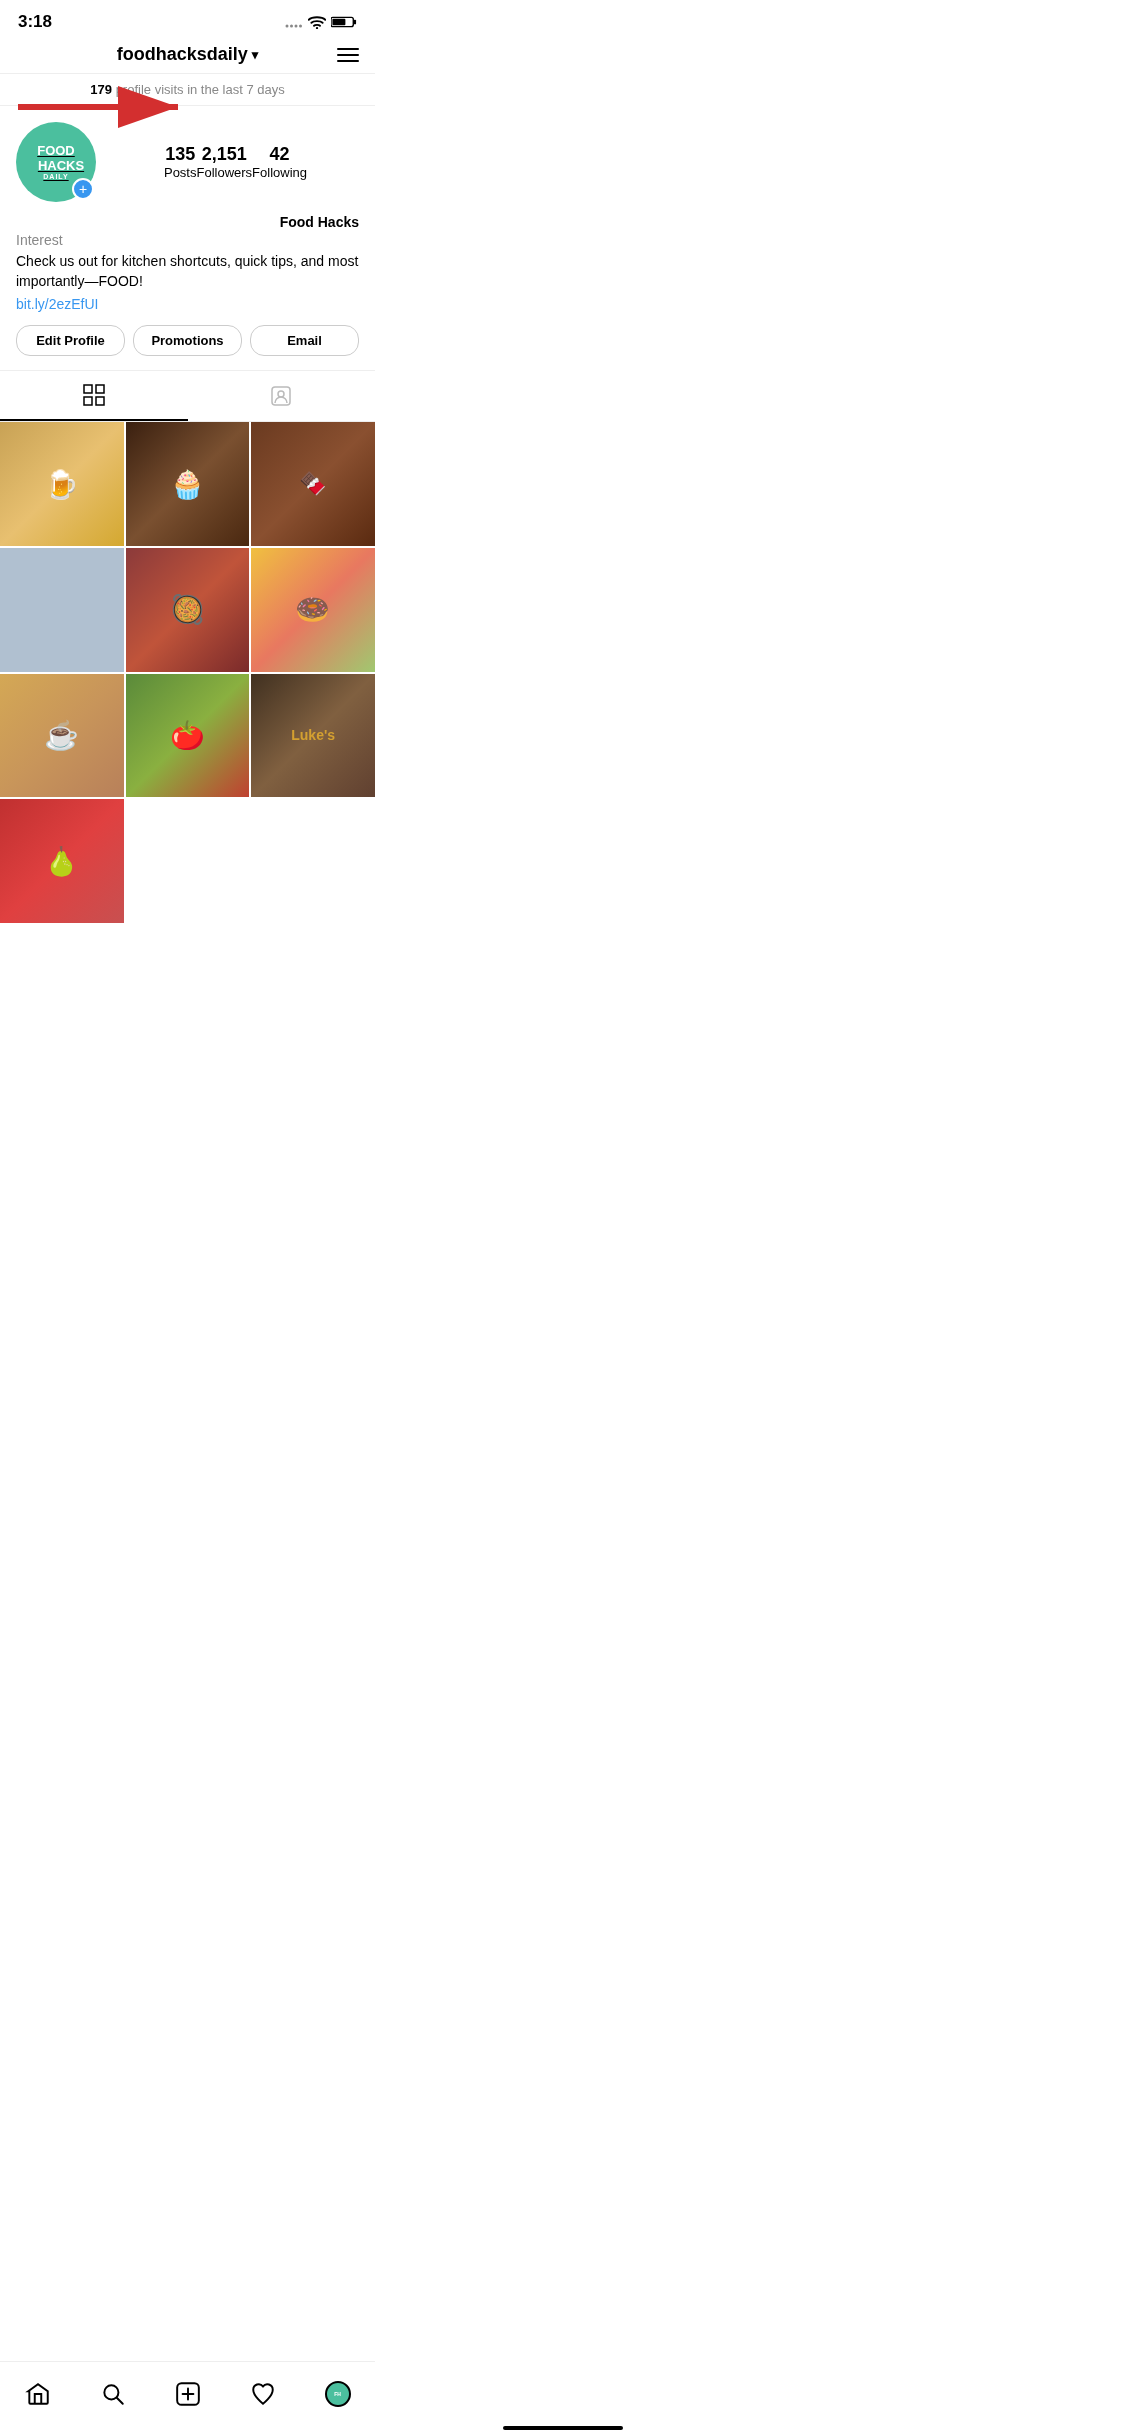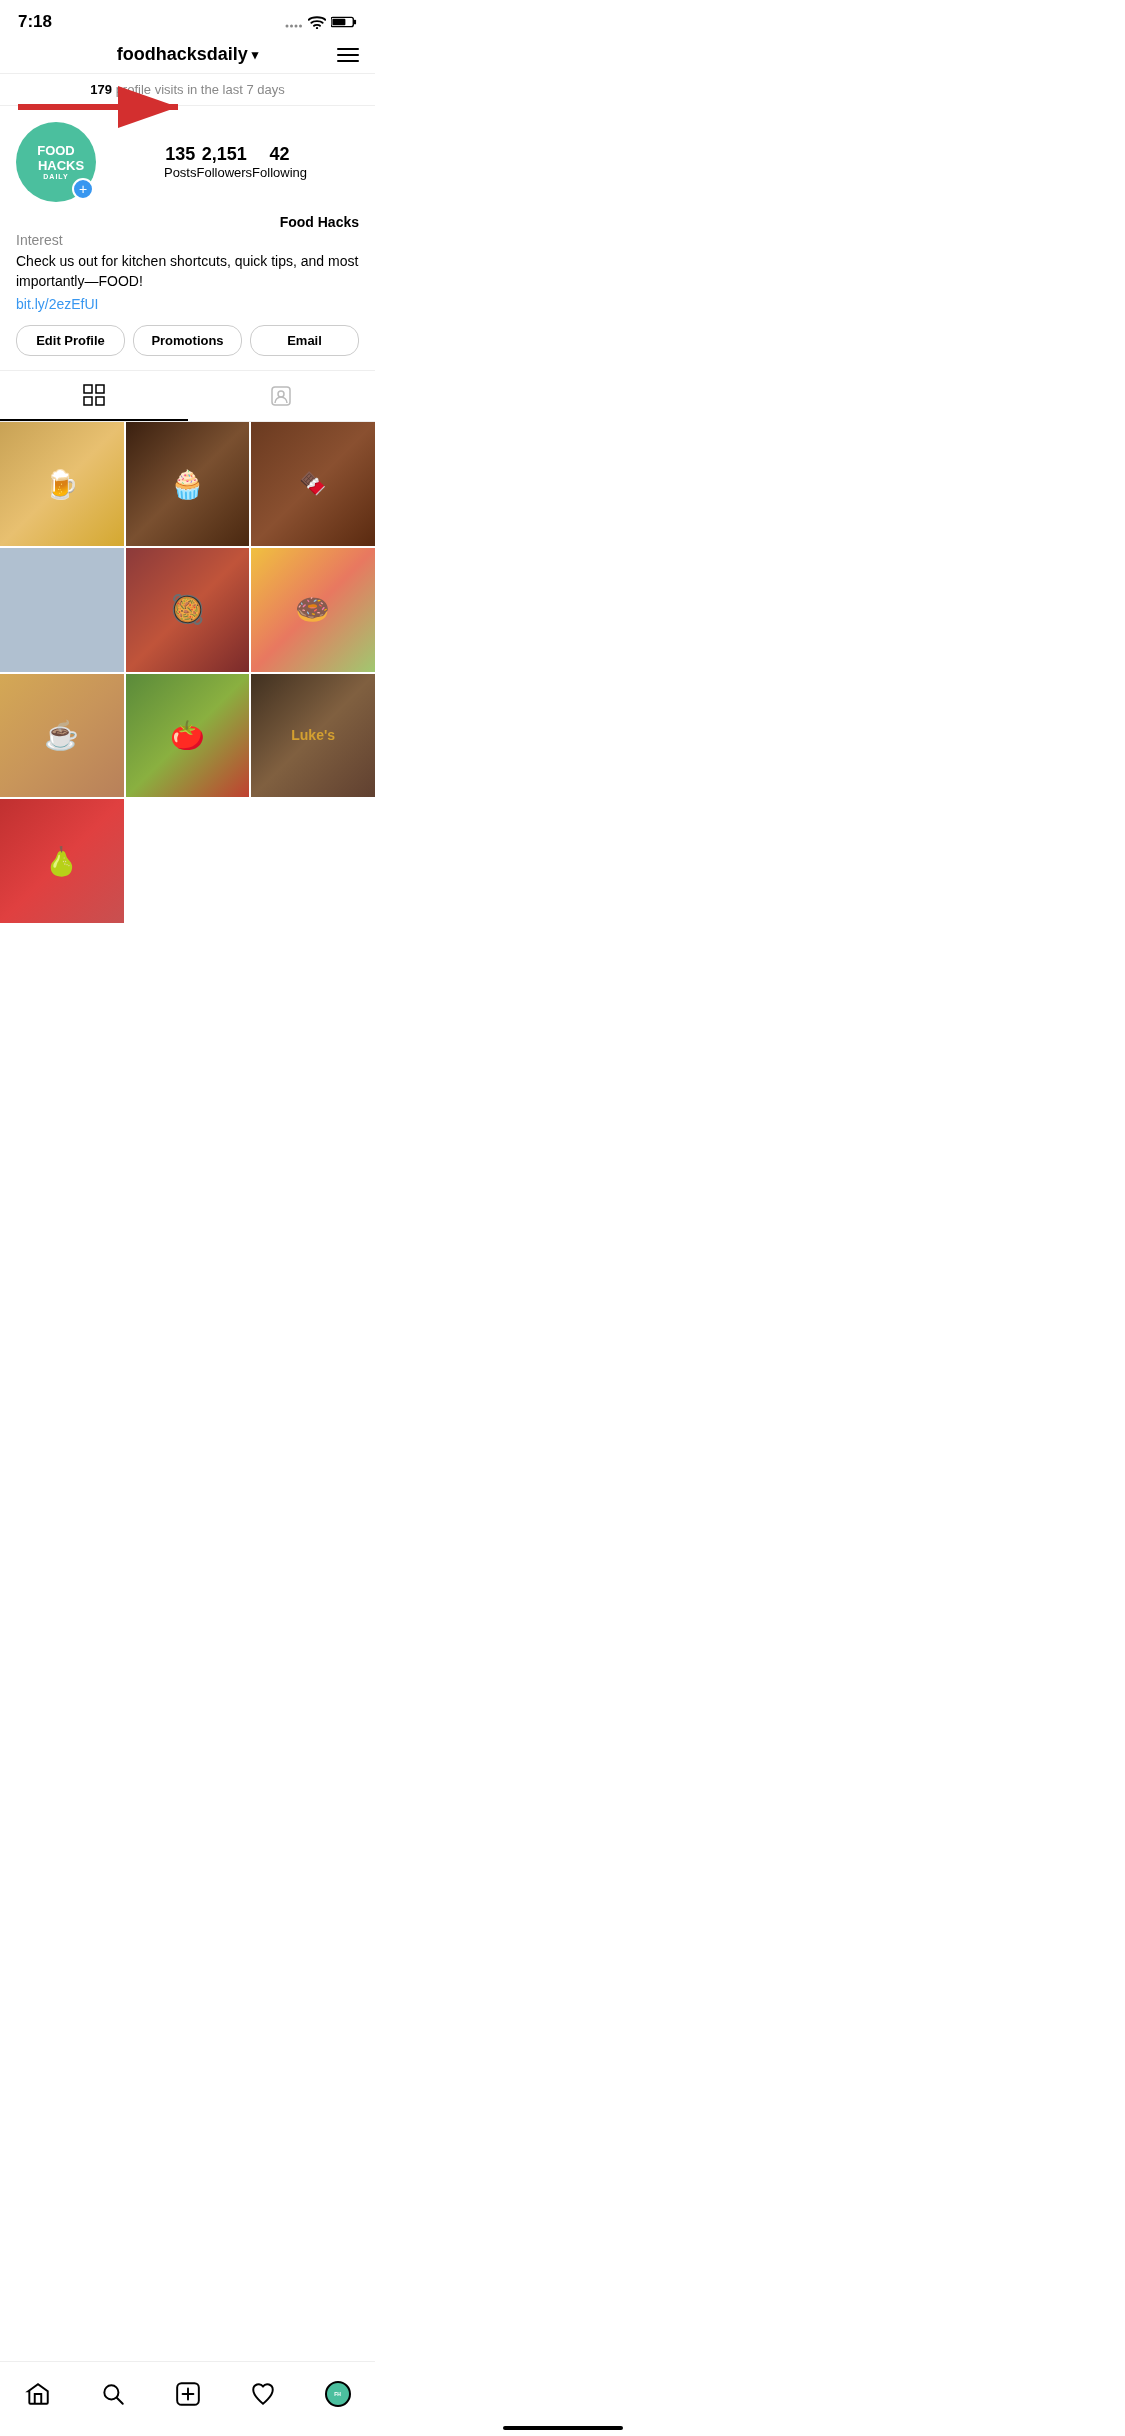--- a/index.html
+++ b/index.html
@@ -84,20 +84,21 @@
     
     .profile-section {
       display: flex;
       align-items: center;
       padding: 16px 16px 12px;
       gap: 16px;
     }
     .avatar-wrapper {
       position: relative;
       flex-shrink: 0;
+      text-decoration: underline;
     }
     .avatar-circle {
       width: 80px;
       height: 80px;
       border-radius: 50%;
       background: #4bbf9e;
       display: flex;
       align-items: center;
       justify-content: center;
       overflow: hidden;
@@ -318,21 +319,21 @@
     <defs>
       <marker id="arrowhead" markerWidth="10" markerHeight="7" refX="10" refY="3.5" orient="auto">
         <polygon points="0 0, 10 3.5, 0 7" fill="#d32f2f"></polygon>
       </marker>
     </defs>
     <line x1="10" y1="25" x2="170" y2="25" stroke="#d32f2f" stroke-width="6" marker-end="url(#arrowhead)"></line>
   </svg>
 </div>
 
 <div class="status-bar">
-  <span class="status-time">7:18</span>
+  <span class="status-time">3:18</span>
   <div class="status-icons">
 
     <svg width="18" height="12" viewBox="0 0 18 12">
       <circle cx="2" cy="10" r="1.5" fill="#888"></circle>
       <circle cx="6.5" cy="10" r="1.5" fill="#888"></circle>
       <circle cx="11" cy="10" r="1.5" fill="#888"></circle>
       <circle cx="15.5" cy="10" r="1.5" fill="#888"></circle>
     </svg>
 
     <svg width="18" height="14" viewBox="0 0 24 18">

